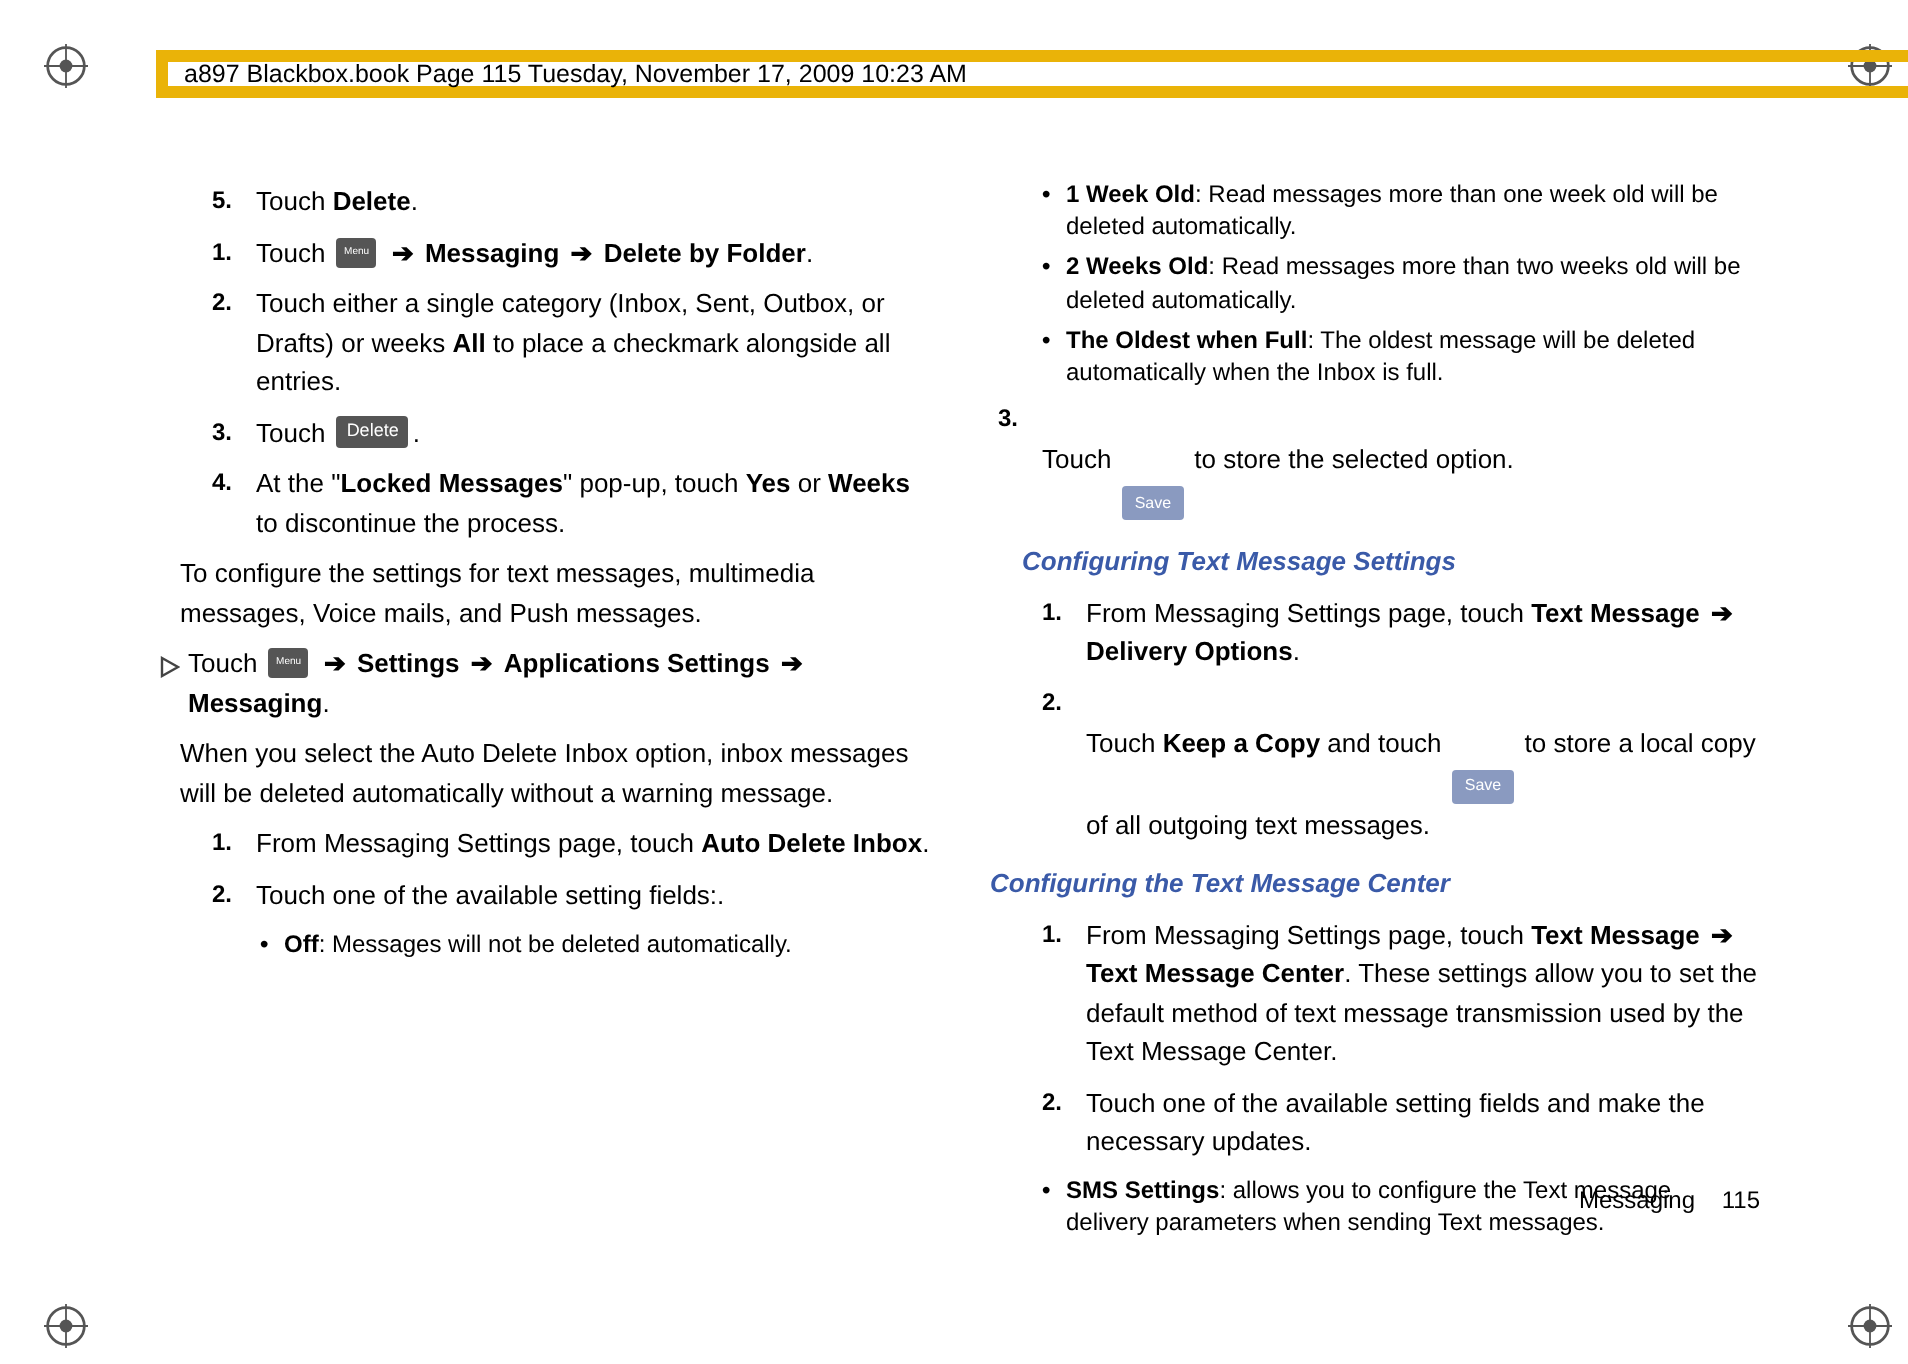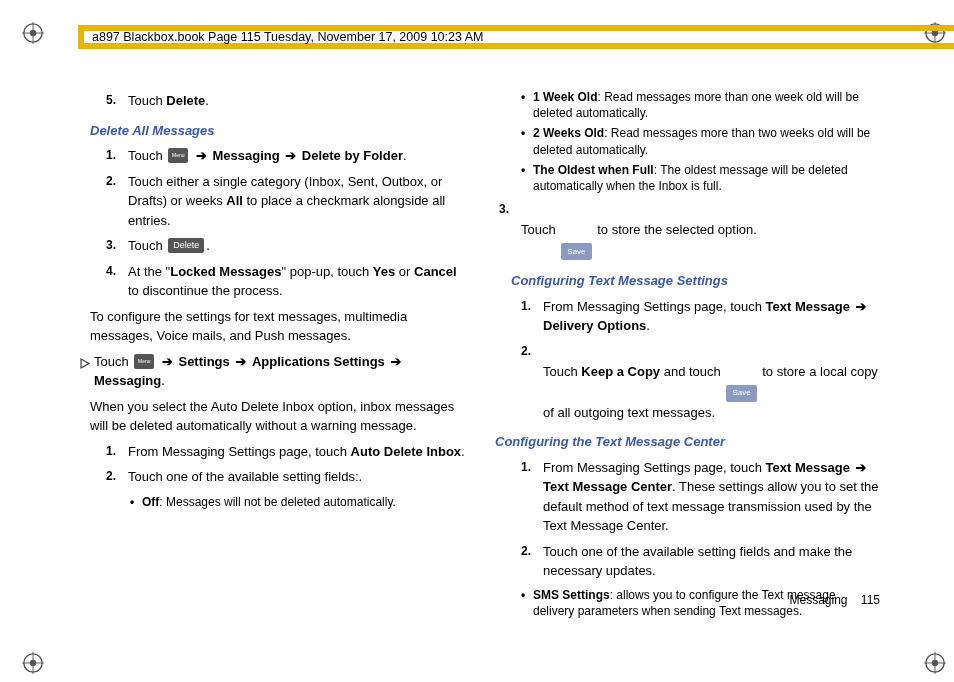--- a/index.html
+++ b/index.html
@@ -76,21 +76,20 @@
 </div>
 
 <div class="page">
 
   <div class="col">
     <div class="step">
       <div class="step-num">5.</div>
       <div class="step-body"><span>Touch </span><b>Delete</b><span>.</span></div>
     </div>
 
-    <div class="heading-blue">Delete All Messages</div>
 
     <div class="step">
       <div class="step-num">1.</div>
       <div class="step-body">
         <span>Touch </span>
         <span class="icon-btn menu-btn">
             <span class="menu-inner">Menu</span>
           </span>
         <span class="arrow">➔</span> <b>Messaging</b>
         <span class="arrow">➔</span> <b>Delete by Folder</b><span>.</span>
@@ -107,21 +106,21 @@
       <div class="step-body">
         <span>Touch </span>
         <span class="icon-btn delete-btn">
             <span class="delete-txt">Delete</span>
           </span><span>.</span>
       </div>
     </div>
 
     <div class="step">
       <div class="step-num">4.</div>
-      <div class="step-body"><span>At the "</span><b>Locked Messages</b><span>" pop-up, touch </span><b>Yes</b><span> or </span><b>Cancel</b><span> to discontinue the process.</span></div>
+      <div class="step-body"><span>At the "</span><b>Locked Messages</b><span>" pop-up, touch </span><b>Yes</b><span> or </span><b>Weeks</b><span> to discontinue the process.</span></div>
     </div>
 
     <div class="para">To configure the settings for text messages, multimedia messages, Voice mails, and Push messages.</div>
 
     <div class="tri-row">
       <span class="tri"><svg width="10" height="11" viewBox="0 0 10 11">
             <polygon points="1,1 9,5.5 1,10" fill="none" stroke="#444" stroke-width="1.2"></polygon>
           </svg></span>
       <div>
         <span>Touch </span>

